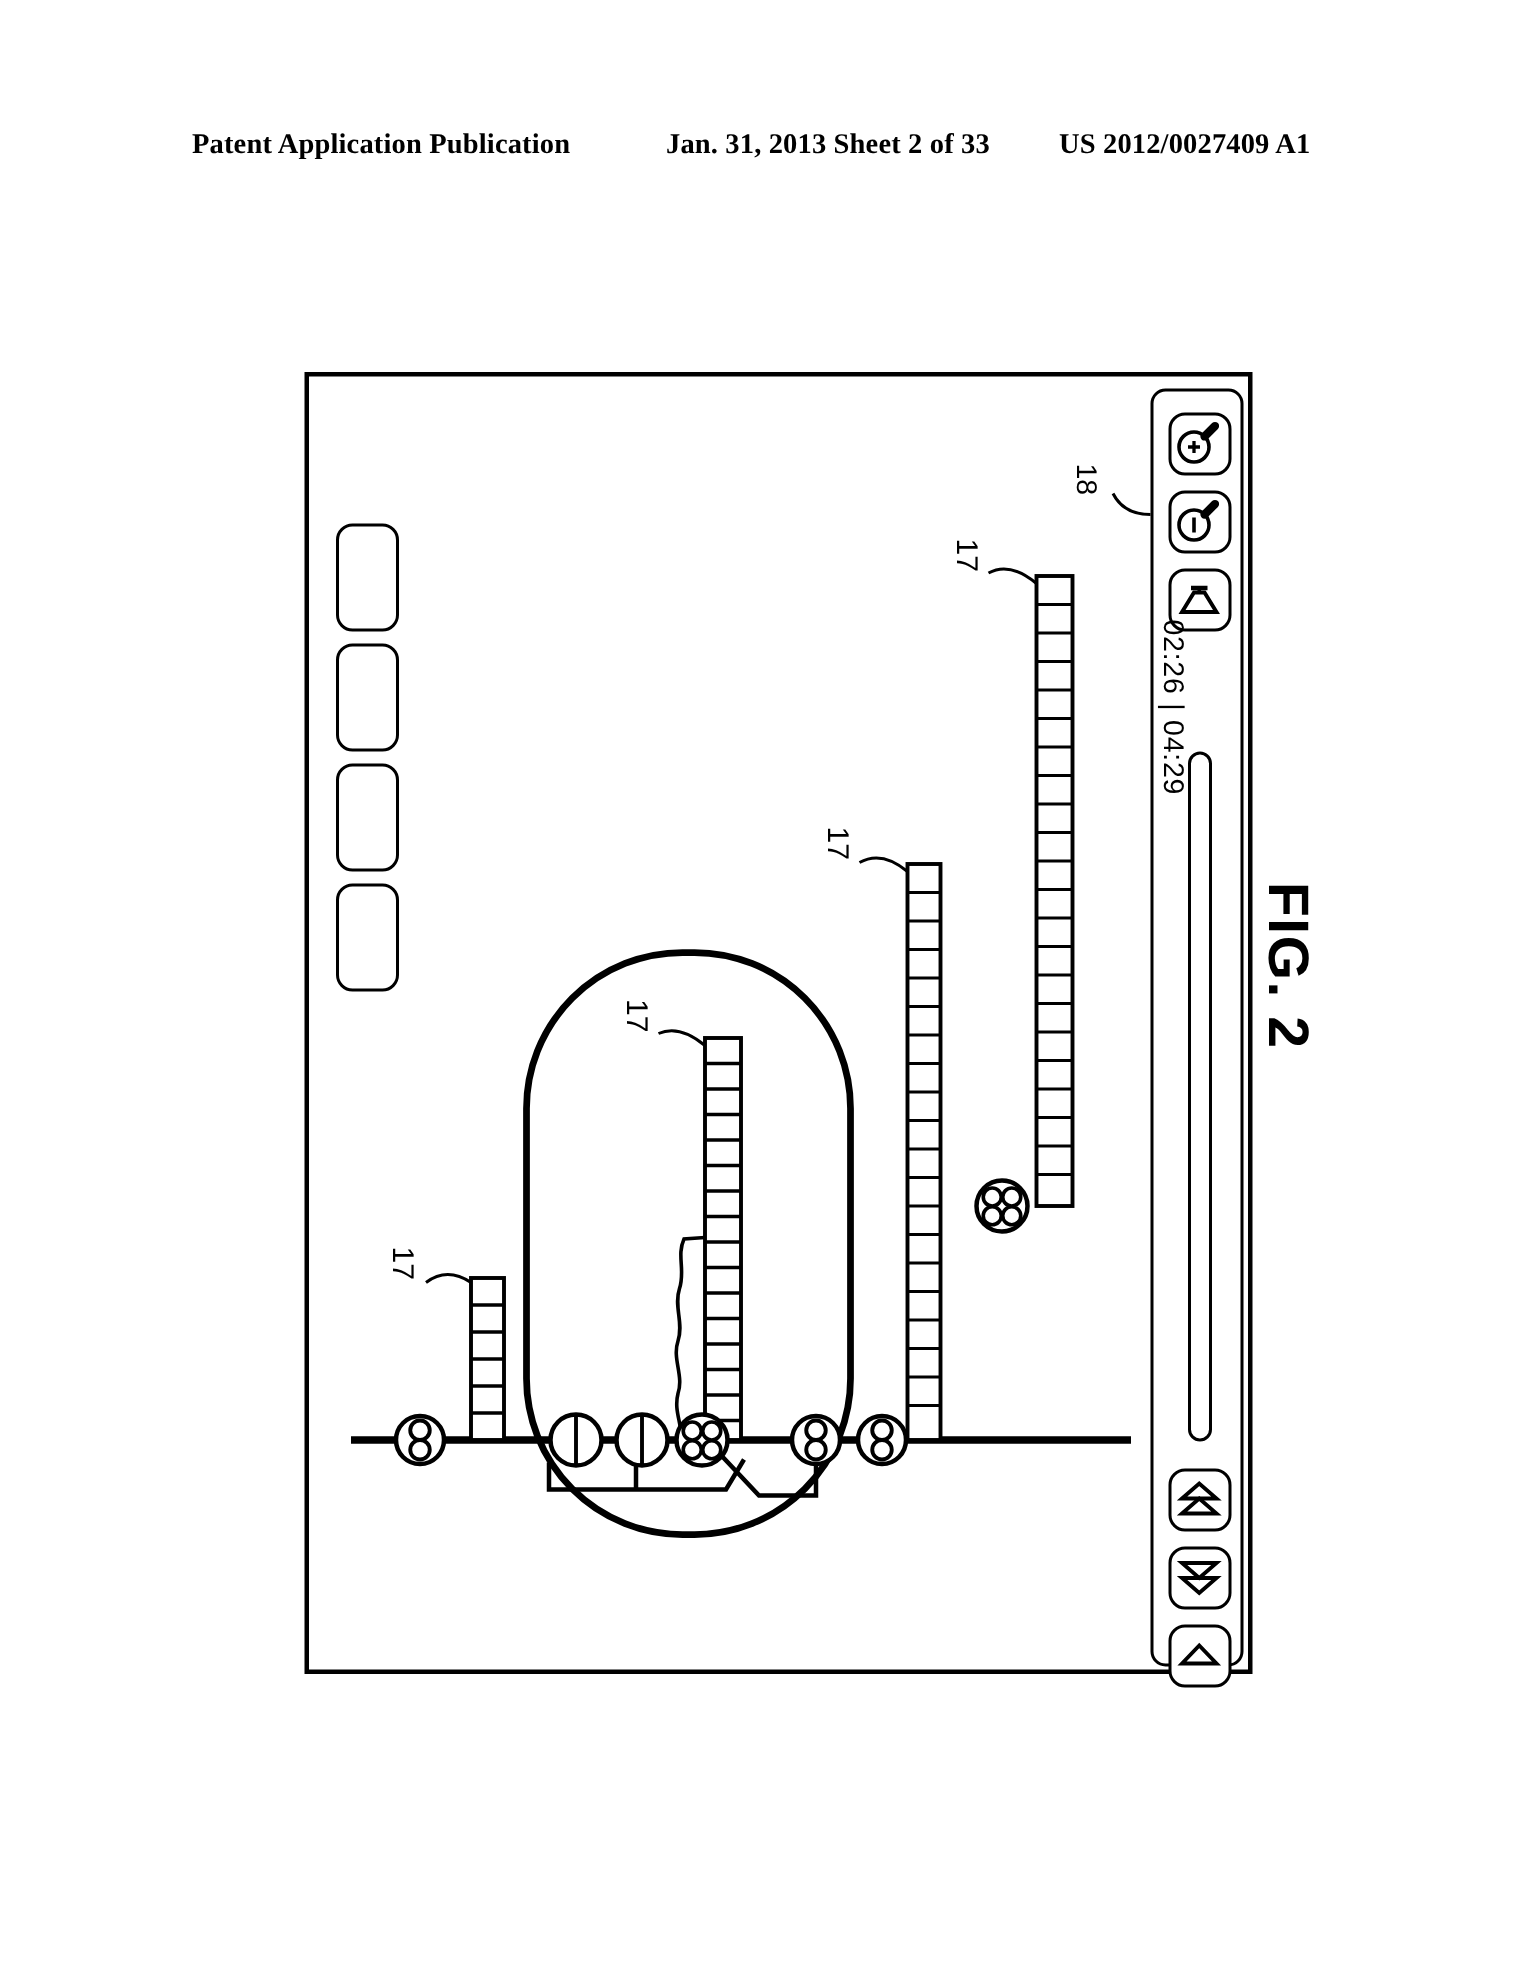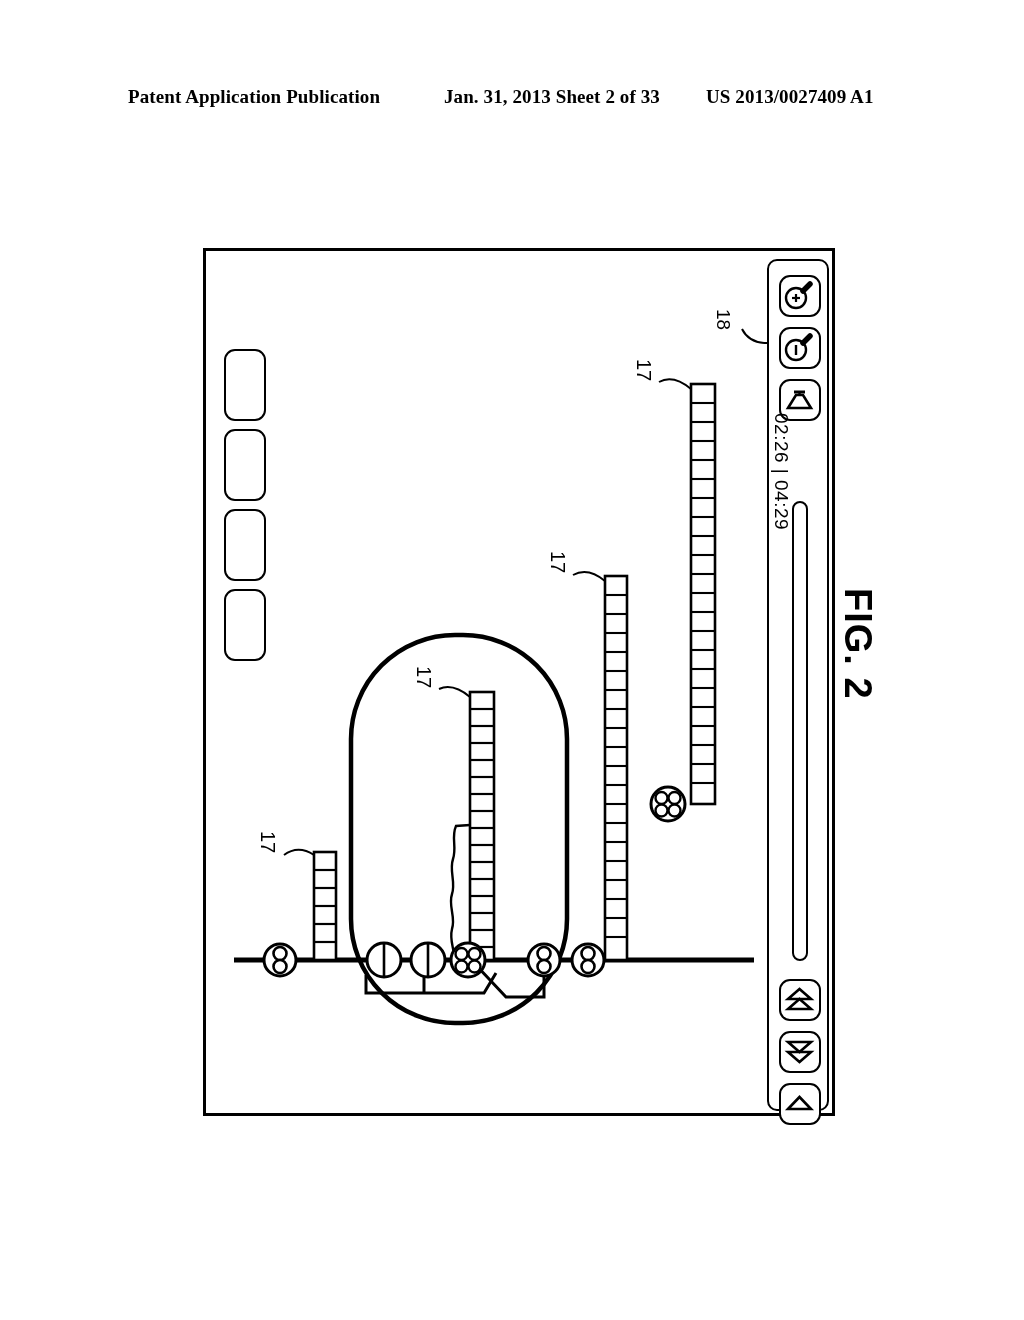--- a/index.html
+++ b/index.html
@@ -157,21 +157,21 @@
     box-sizing: border-box;
     background: #fff;
   }
 </style>
 </head>
 <body>
 
 <div class="pub-header">
   <span class="hdr-left">Patent Application Publication</span>
   <span class="hdr-mid">Jan. 31, 2013  Sheet 2 of 33</span>
-  <span class="hdr-right">US 2013/0027409 A1</span>
+  <span class="hdr-right">US 2012/0027409 A1</span>
 </div>
 
 <div id="figure-frame">
 
   <svg id="figure-svg" viewBox="0 0 632 868">
     <defs>
 
       <g id="sym-figure8">
         <circle cx="0" cy="0" r="16" fill="#fff" stroke="#000" stroke-width="3"></circle>
         <circle cx="0" cy="-6.5" r="6.5" fill="#fff" stroke="#000" stroke-width="2.6"></circle>

